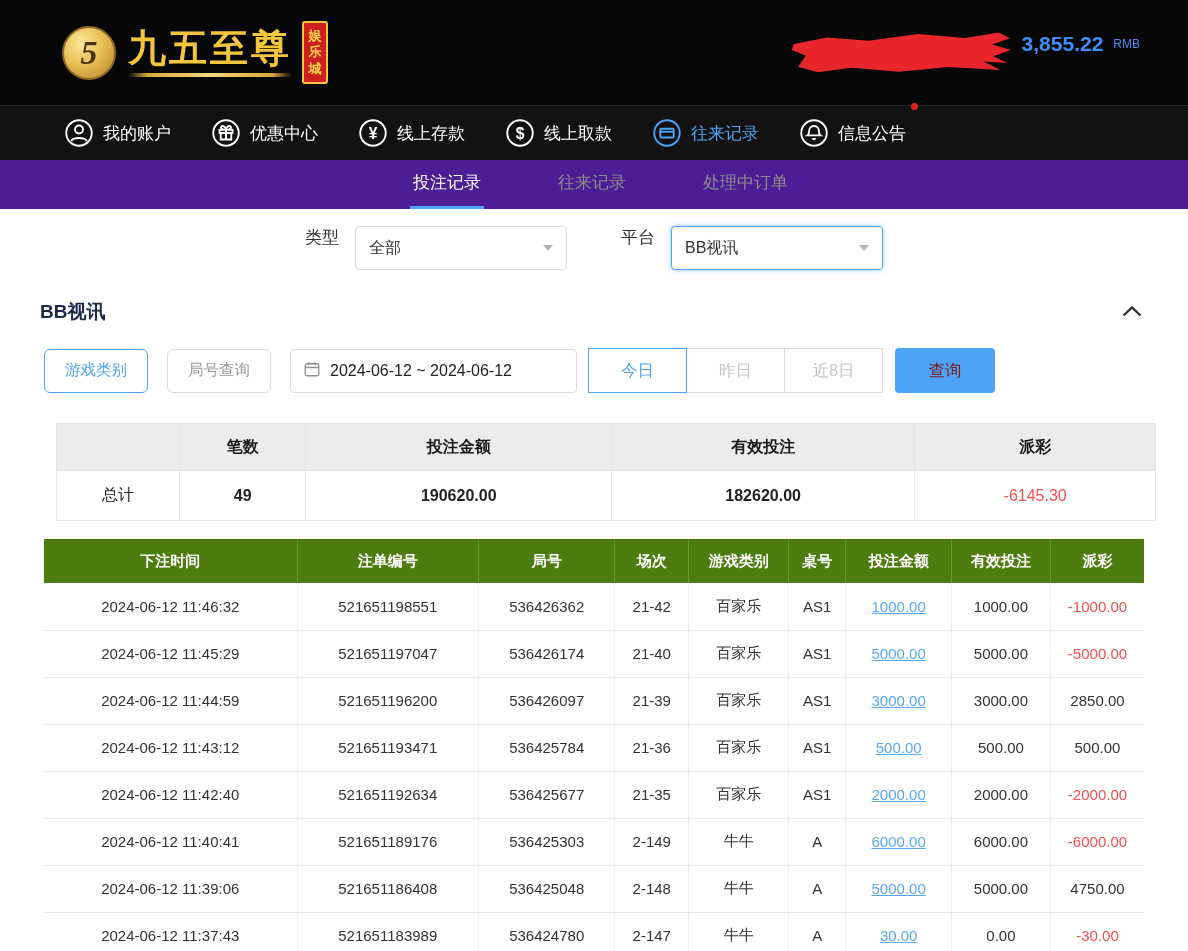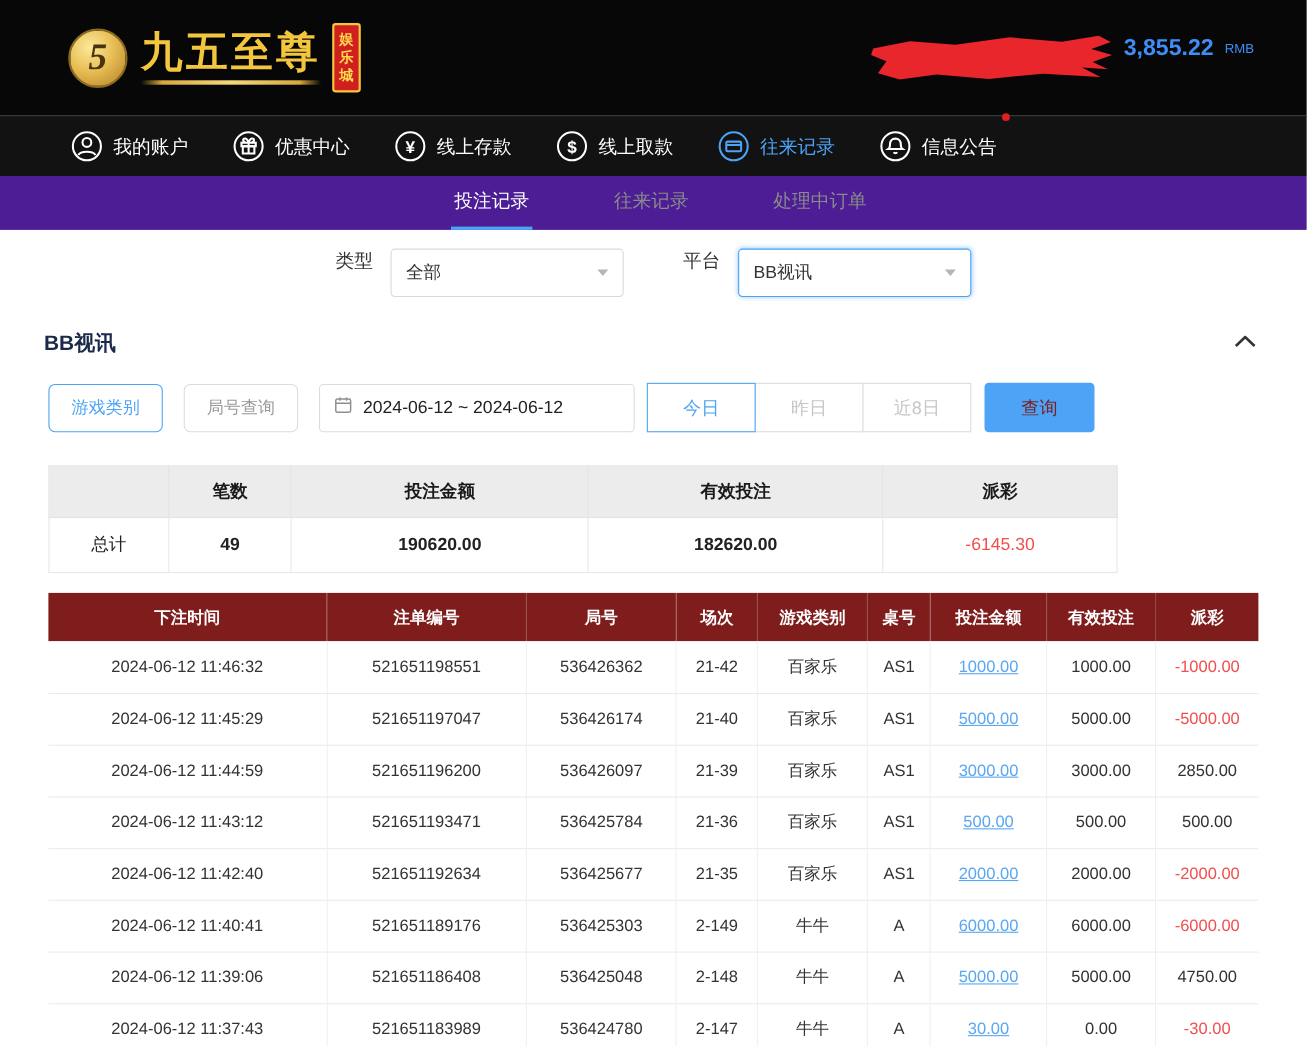--- a/index.html
+++ b/index.html
@@ -77,30 +77,30 @@
   .btn-group { margin-left:12px; display:flex; }
   .grp { width:99px; height:45px; background:#fff; border:1px solid #dcdcdc;
     color:#c6c6c6; font-size:16.5px; margin-left:-1px; cursor:pointer; font-family:inherit; }
   .grp.active { border-color:var(--accent,#4da3f5); color:var(--accent,#4da3f5);
     position:relative; z-index:1; }
   .solid-blue { margin-left:12px; width:100px; height:45px; border:none;
     background:var(--accent,#4da3f5); color:#7f1d1d; border-radius:4px; font-size:16.5px; }
 
   
   table { border-collapse:collapse; }
-  .summary { margin:30px 44px 0 44px; width:972px; }
+  .summary { margin:30px 44px 0 56px; width:1100px; }
   .summary th { background:#ececec; height:47px; font-size:16px; color:#1a1a1a;
     font-weight:bold; border:1px solid #e3e3e3; }
   .summary td { height:50px; text-align:center; font-size:16px; color:#222;
     border:1px solid #e8e8e8; background:#fff; }
   .summary td.b { font-weight:bold; }
 
   
   .bets { margin:18px 44px 0 44px; width:1100px; table-layout:fixed; }
-  .bets th { background:#7f1d1d; color:#fff; height:44px; font-size:15px;
+  .bets th { background:#4d7c0f; color:#fff; height:44px; font-size:15px;
     font-weight:bold; border-right:1px solid rgba(255,255,255,.18); }
   .bets th:last-child { border-right:none; }
   .bets td { height:47px; text-align:center; font-size:15px; color:#333;
     border-bottom:1px solid #ebebeb; border-right:1px solid #f0f0f0; background:#fff; }
   .bets td:last-child { border-right:none; }
   .bets td.link { color:var(--link,#5aa7f2); text-decoration:underline; cursor:pointer; }
   .neg { color:var(--negative,#f0504f) !important; }
 </style>
 </head>
 <body>

